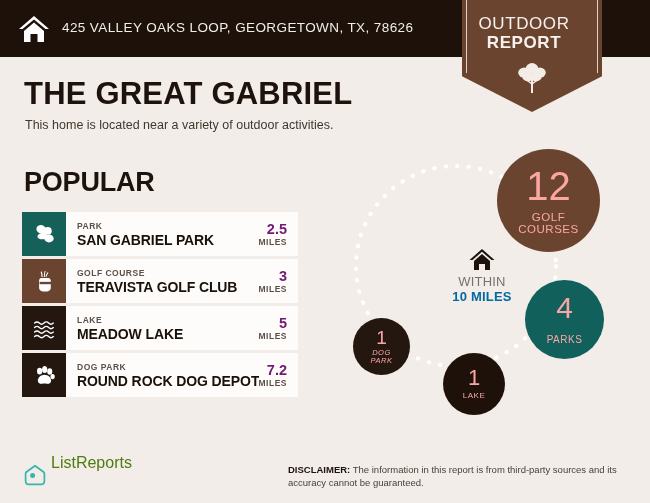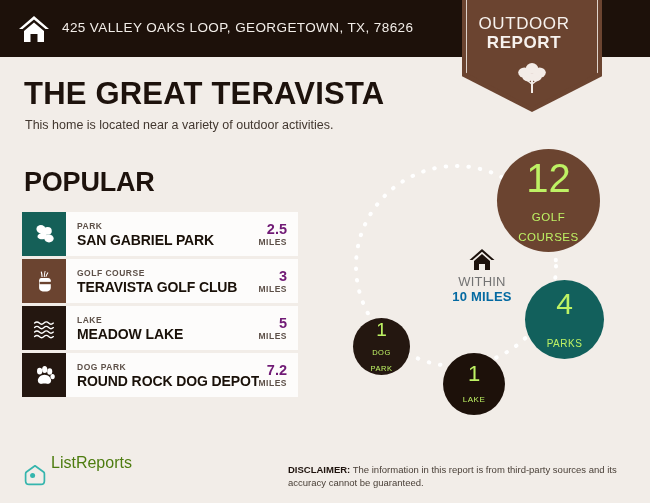--- a/index.html
+++ b/index.html
@@ -170,23 +170,22 @@
     left: 22px; top: 22px;
     width: 208px; height: 208px;
   }
   .bubble {
     position: absolute;
     border-radius: 50%;
     display: flex;
     flex-direction: column;
     align-items: center;
     justify-content: center;
-    color: #bef264;
+    color: #fca5a5;
     text-align: center;
-    gap: 8px;
   }
   .bubble .num { font-weight: normal; line-height: 1; }
   .bubble .lbl { letter-spacing: 0.5px; line-height: 1.08; }
 
   .bubble-golf {
     left: 167px; top: 9px;
     width: 103px; height: 103px;
     background: #6b4430;
   }
   .bubble-golf .num { font-size: 40px; margin-bottom: 5px; }
@@ -207,21 +206,21 @@
   }
   .bubble-lake .num { font-size: 22px; margin-bottom: 3px; }
   .bubble-lake .lbl { font-size: 8px; }
 
   .bubble-dogpark {
     left: 23px; top: 178px;
     width: 57px; height: 57px;
     background: #241710;
   }
   .bubble-dogpark .num { font-size: 19px; margin-bottom: 2px; }
-  .bubble-dogpark .lbl { font-size: 7.5px; }
+  .bubble-dogpark .lbl { font-size: 7.5px; font-style: italic; }
 
   .center-block {
     position: absolute;
     left: 100px; top: 108px;
     width: 104px;
     text-align: center;
   }
   .center-house { margin: 0 auto 2px; width: 26px; height: 24px; display: block; }
   .center-l1 { font-size: 13px; color: #737373; line-height: 15px; letter-spacing: 0.2px; }
   .center-l2 { font-size: 13px; font-weight: bold; color: #0369a1; line-height: 15px; letter-spacing: 0.2px; }
@@ -275,21 +274,21 @@
       <ellipse cx="23.6" cy="12.6" rx="6.2" ry="5.2"></ellipse>
       <ellipse cx="12" cy="17" rx="5.6" ry="4.4"></ellipse>
       <ellipse cx="20" cy="17" rx="5.6" ry="4.4"></ellipse>
       <rect x="15" y="17" width="2" height="16"></rect>
       <path d="M16 23 L11 19.5 L11 21 L16 25 Z"></path>
       <path d="M16 23 L21 19.5 L21 21 L16 25 Z"></path>
     </g>
   </svg>
 </div>
 
-<div class="page-title">THE GREAT TERAVISTA</div>
+<div class="page-title">THE GREAT GABRIEL</div>
 <div class="page-subtitle">This home is located near a variety of outdoor activities.</div>
 <div class="popular-heading">POPULAR</div>
 
 <div class="popular-list">
 
   <div class="list-row">
     <div class="row-icon" style="background:#156058">
       <svg viewBox="0 0 30 30" width="27" height="27" aria-hidden="true">
         <g fill="#ffffff">
           <ellipse cx="11" cy="9" rx="5" ry="4.6"></ellipse>

